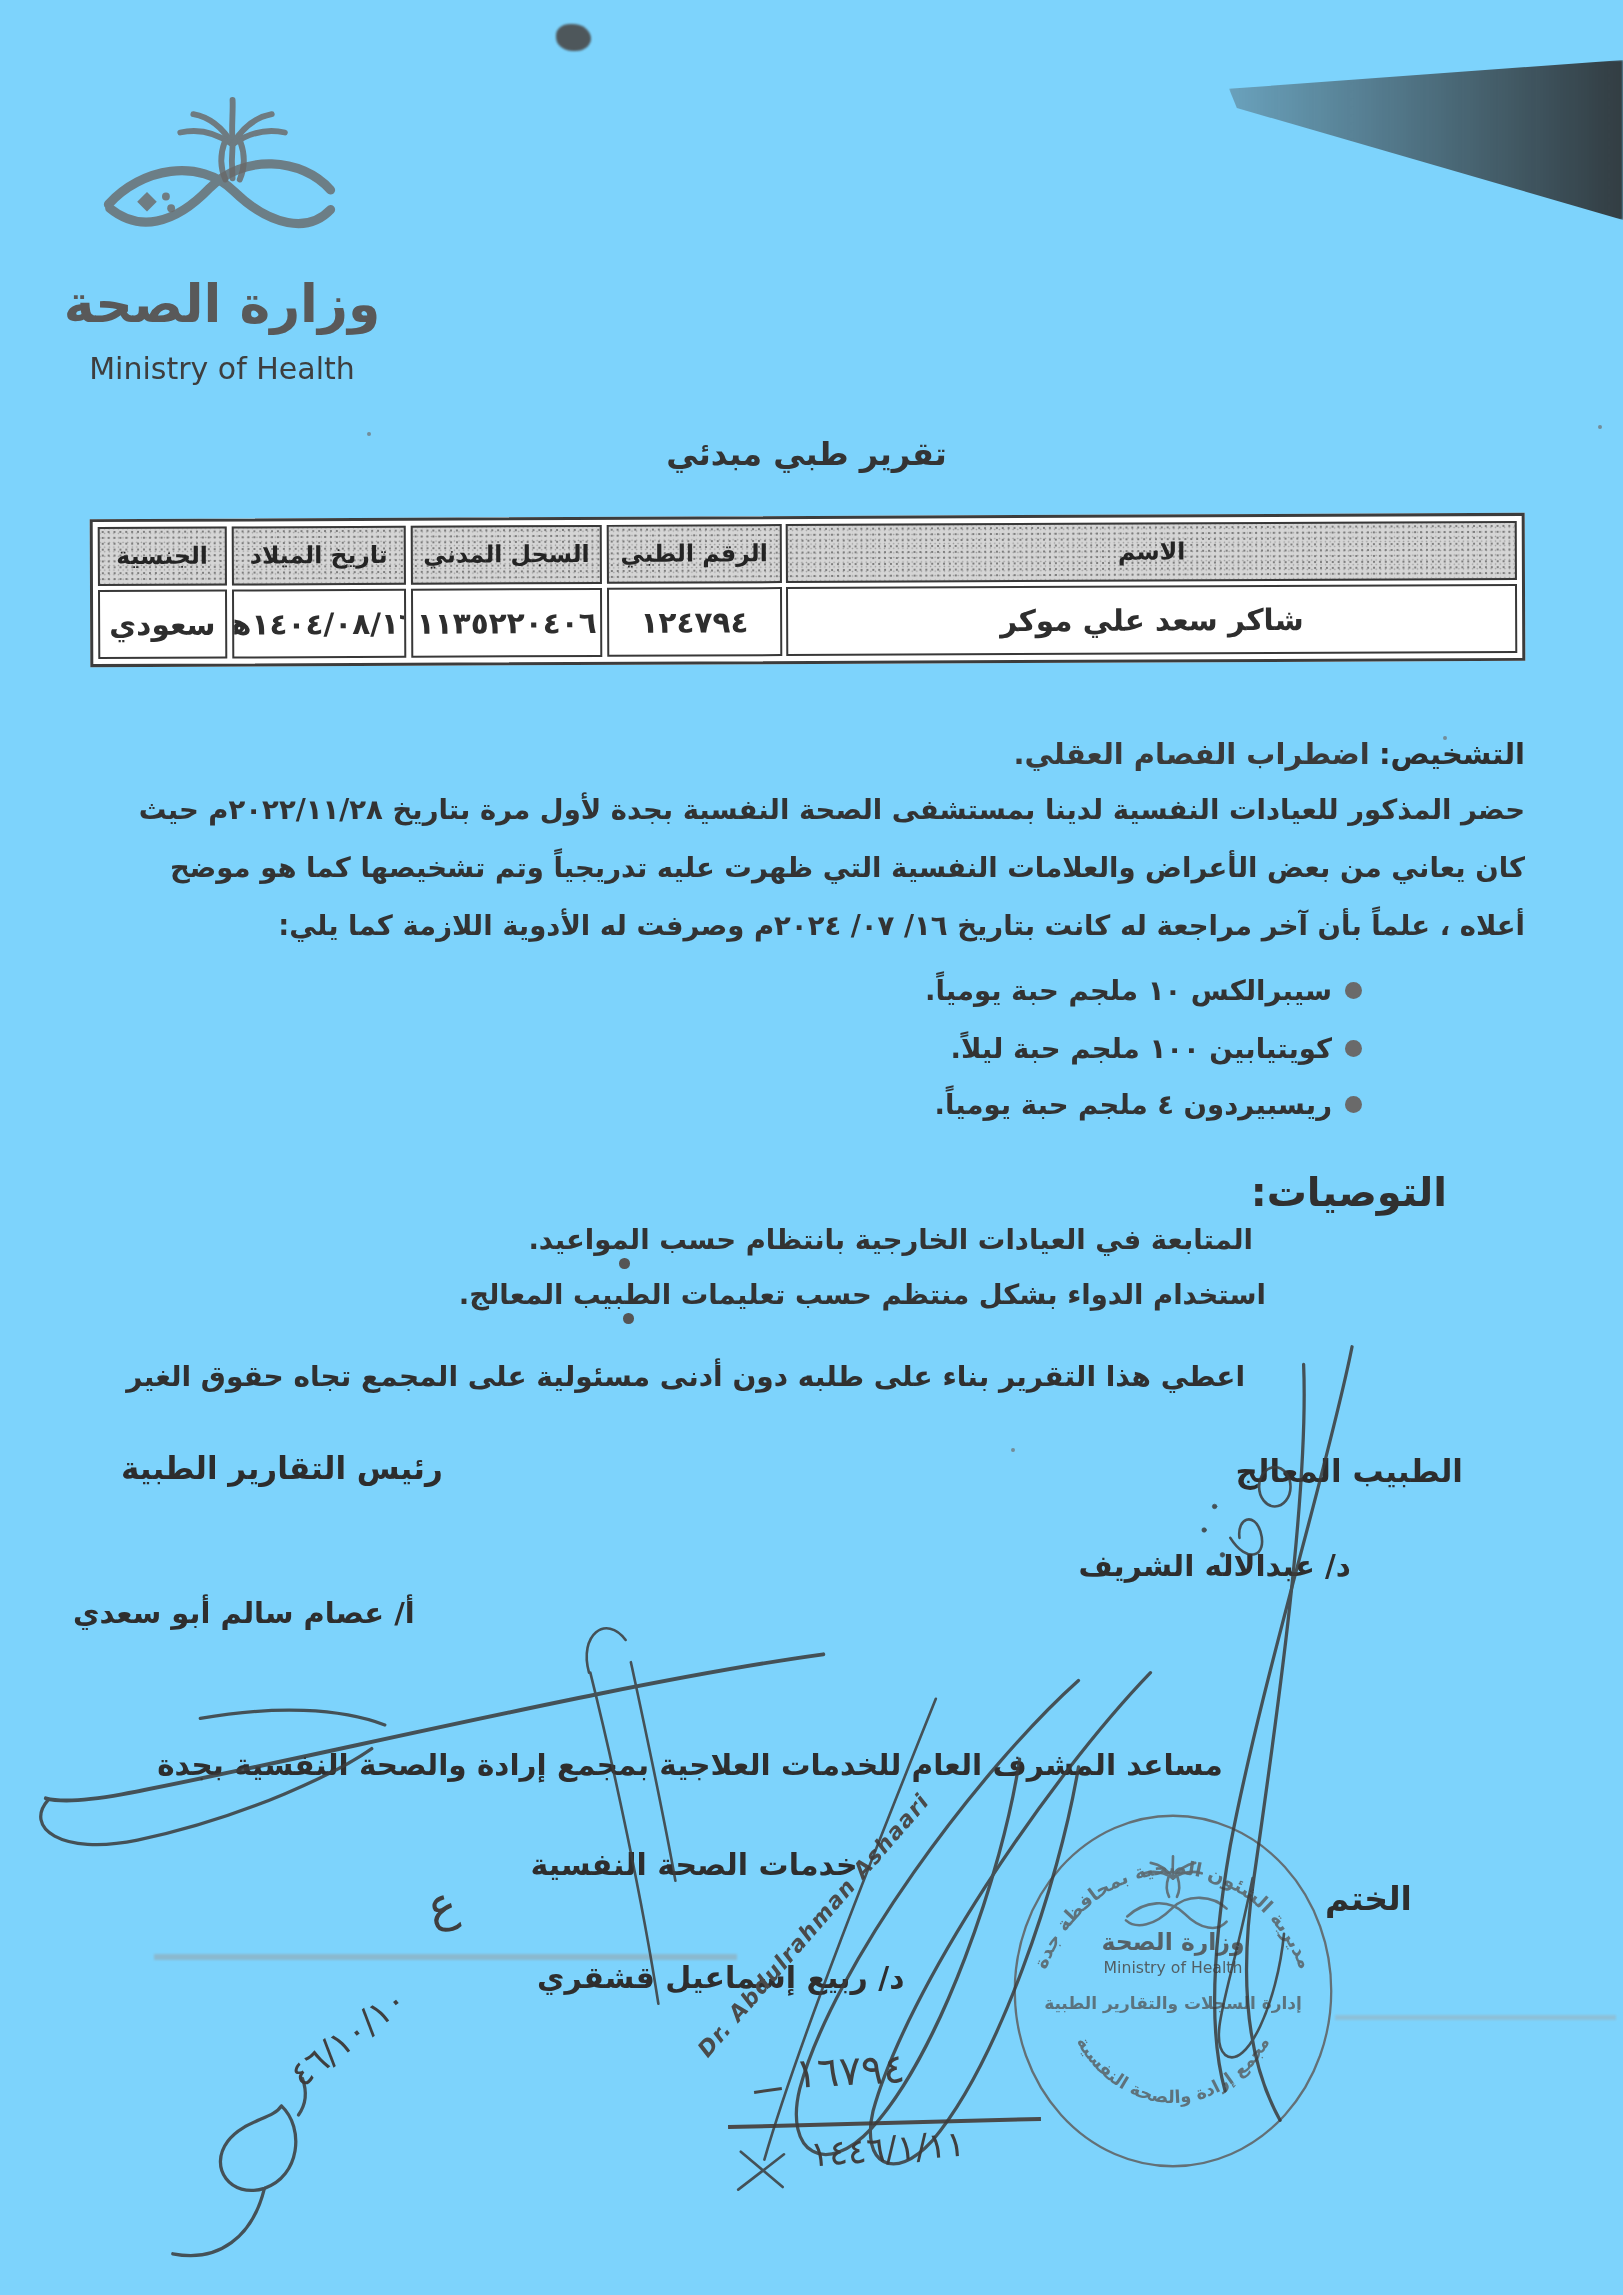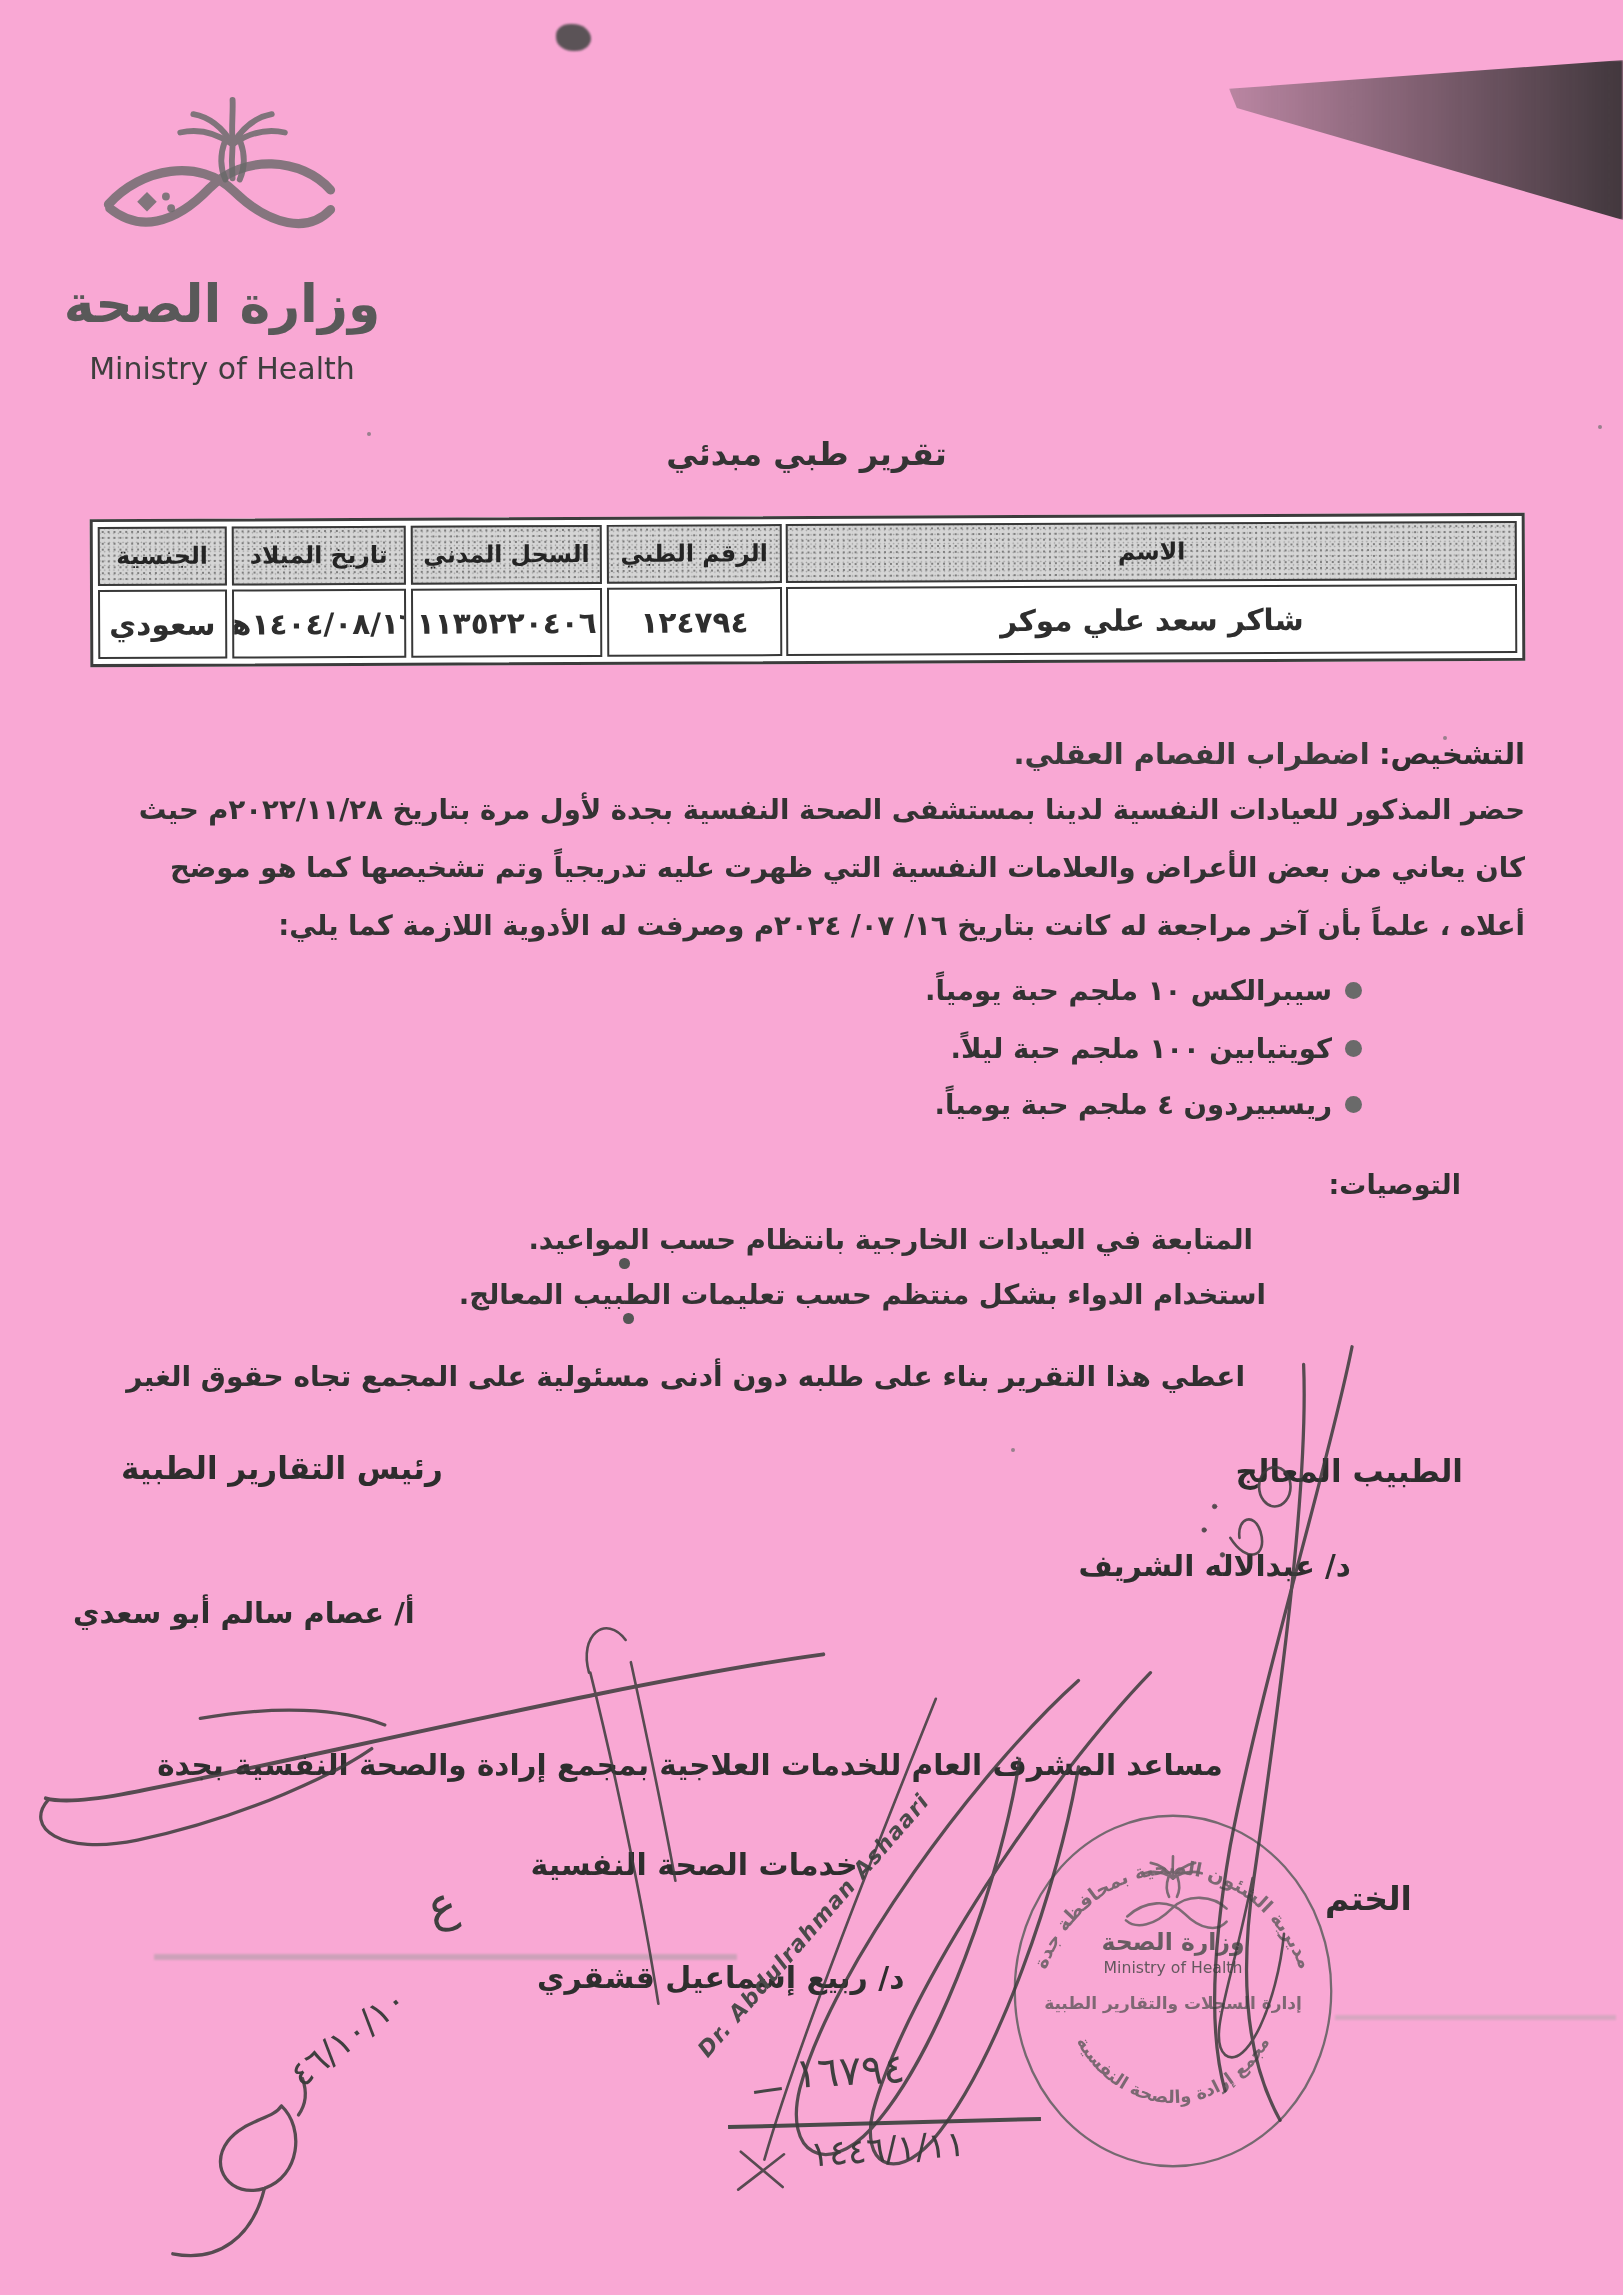--- a/index.html
+++ b/index.html
@@ -1,16 +1,16 @@
 <!DOCTYPE html>
 <html dir="rtl" lang="ar" style="font-size:10.5px"><head>
 <meta charset="utf-8">
 <style>
   html,body{margin:0;padding:0;background:#e8e8e8;}
-  .page{position:relative;width:1623px;height:2295px;background:#f9a8d4;overflow:hidden;
+  .page{position:relative;width:1623px;height:2295px;background:#7dd3fc;overflow:hidden;
         font-family:"DejaVu Sans",sans-serif;direction:rtl;color:#2b2b2b;}
 
   
   .wedge{position:absolute;left:1229px;top:60px;width:394px;height:160px;
          background:linear-gradient(to right,rgba(70,70,70,.35),rgba(40,40,40,.88));
          clip-path:polygon(0 18%,100% 0,100% 100%,2% 30%);filter:blur(1px);}
   .blob{position:absolute;left:556px;top:23.6px;width:35px;height:27.5px;background:#4a4a4a;
         border-radius:45% 60% 50% 55%;filter:blur(1.3px);opacity:.9;}
   .smear{position:absolute;left:154px;top:1954px;width:583px;height:5.9px;background:#9a9a9a;opacity:.45;filter:blur(1.3px);}
   .smear2{position:absolute;left:1335px;top:2015px;width:281px;height:4.6px;background:#a5a5a5;opacity:.4;filter:blur(1.3px);}
@@ -57,21 +57,21 @@
 
   
   .med{position:absolute;right:261px;display:flex;align-items:center;gap:13px;
        font-size:27.5px;font-weight:bold;color:#333;white-space:nowrap;}
   .m1{top:974px;}
   .m2{top:1032px;}
   .m3{top:1088px;}
   .bullet{width:17px;height:17px;border-radius:50%;background:#6a6a6a;flex:0 0 auto;}
 
   
-  .rec-title{position:absolute;right:162px;top:1169px;font-size:27px;font-weight:bold;color:#303030;}
+  .rec-title{position:absolute;right:176px;top:1169px;font-size:40px;font-weight:bold;color:#303030;}
   .rec-item{position:absolute;white-space:nowrap;font-size:27.5px;font-weight:bold;color:#333;}
   .r1{right:370px;top:1223px;}
   .r2{right:357px;top:1278px;}
   .rec-dot{position:absolute;width:10.5px;height:10.5px;border-radius:50%;background:#555;}
   .rd1{left:619px;top:1258px;}
   .rd2{left:623px;top:1313px;}
 
   
   .disclaimer{position:absolute;left:247px;top:1360px;width:998px;text-align:left;
               font-size:28px;font-weight:bold;color:#303030;white-space:nowrap;}

